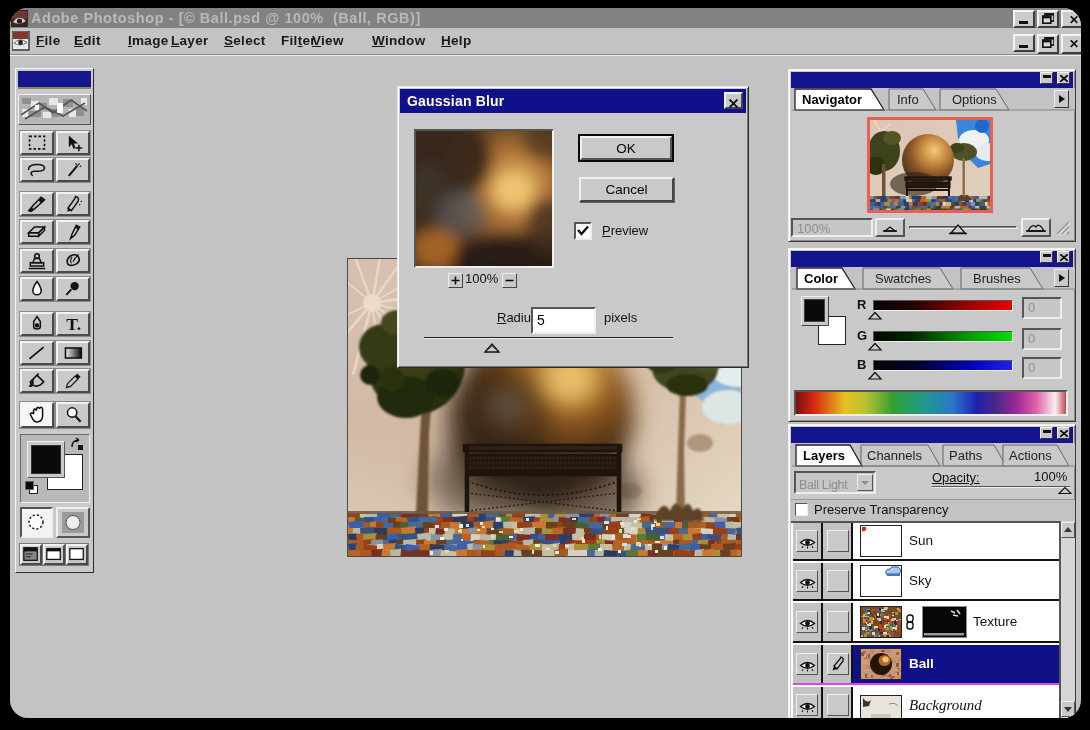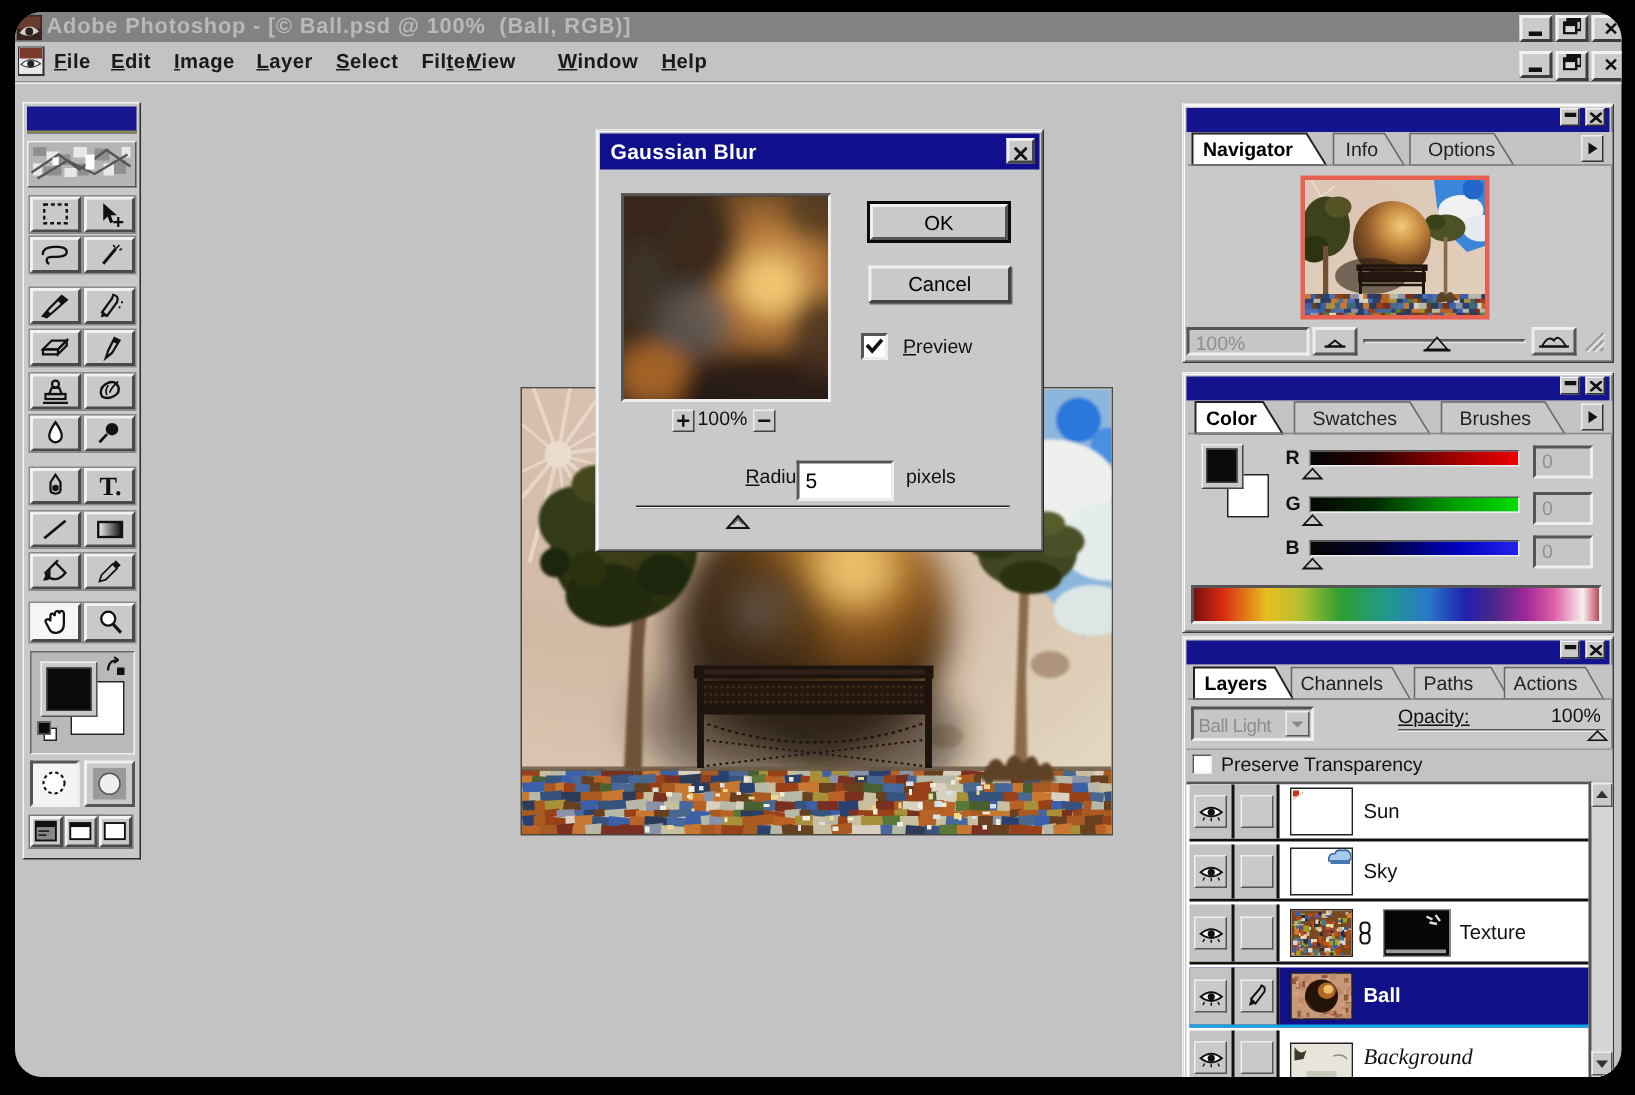--- a/index.html
+++ b/index.html
@@ -57,21 +57,21 @@
 
   <div class="abs" id="menubar" style="left:0;top:20px;width:1071px;height:28px;background:#c3c3c3;">
     <svg class="abs" style="left:2px;top:3px" width="19" height="20" viewBox="0 0 19 20">
       <rect x="0" y="0" width="17" height="19" fill="#e8e8e8" stroke="#333" stroke-width="1.4"></rect>
       <rect x="1" y="1" width="15" height="7" fill="#7c3a2c"></rect>
       <path d="M2 12 Q8 6 15 11.5 Q8 16 2 12Z" fill="#fff" stroke="#444" stroke-width="0.8"></path>
       <circle cx="8.5" cy="11.5" r="2.4" fill="#222"></circle>
     </svg>
     <div class="abs menu-it" style="left:26px;"><u>F</u>ile</div>
     <div class="abs menu-it" style="left:64px;"><u>E</u>dit</div>
-    <div class="abs menu-it" style="left:106px;"><u>I</u>mage</div>
+    <div class="abs menu-it" style="left:118px;"><u>I</u>mage</div>
     <div class="abs menu-it" style="left:161px;"><u>L</u>ayer</div>
     <div class="abs menu-it" style="left:214px;"><u>S</u>elect</div>
     <div class="abs menu-it" style="left:271px;">Fil<u>t</u>er</div>
     <div class="abs menu-it" style="left:302px;"><u>V</u>iew</div>
     <div class="abs menu-it" style="left:362px;"><u>W</u>indow</div>
     <div class="abs menu-it" style="left:431px;"><u>H</u>elp</div>
     <div class="abs wbtn" style="left:1003px;top:6px;"><svg width="10" height="12" viewBox="0 0 10 12" style="margin-top:1px">
           <rect x="0" y="8" width="9" height="3" fill="#111"></rect>
         </svg></div>
     <div class="abs wbtn" style="left:1027px;top:6px;height:20px;"><svg width="12" height="11" viewBox="0 0 12 11">
@@ -1313,21 +1313,21 @@
             <svg width="40" height="30" viewBox="0 0 40 30">
               <rect width="40" height="30" fill="#fff"></rect>
               <g transform="translate(24,0)">
                 <path d="M1 8 Q0 3 5 3 Q6 0 10 1 Q14 0 15 3 Q17 6 14 8Z" fill="#a8c8e8" stroke="#3060a0" stroke-width="1"></path>
                 <path d="M2 8 h13 v2 h-13Z" fill="#4878b0"></path>
               </g>
             </svg>
           </div>
           <div class="lname">Sky</div>
         </div>
-        <div class="abs" style="left:2px;top:122px;width:268px;height:40px;background:#101088;border-bottom:2px solid #0ea5e9;text-decoration:underline;">
+        <div class="abs" style="left:2px;top:122px;width:268px;height:40px;background:#101088;border-bottom:2px solid #d946ef;text-decoration:underline;">
           <div class="abs lcell" style="left:0;width:28px;height:100%;">
             <div class="abs" style="left:3px;top:50%;margin-top:-11px;width:22px;height:22px;background:#c9c9c9;border:1px solid;border-color:#eee #555 #555 #eee;text-align:center;padding-top:4px;"><svg width="17" height="12" viewBox="0 0 17 12">
                 <path d="M1.5 5.5 Q8.5 -0.5 15.5 5.5 Q8.5 11 1.5 5.5Z" fill="#fff" stroke="#111" stroke-width="1.4"></path>
                 <circle cx="8.5" cy="5.5" r="2.4" fill="#111"></circle>
                 <path d="M4 9 L3 11 M8.5 9.5 L8.5 11.5 M13 9 L14 11" stroke="#111" stroke-width="1"></path>
               </svg></div>
           </div>
           <div class="abs lcell" style="left:28px;width:32px;height:100%;border-left:2px solid #111;border-right:2px solid #111;">
             <div class="abs" style="left:4px;top:50%;margin-top:-11px;width:22px;height:22px;background:#c9c9c9;border:1px solid;border-color:#eee #555 #555 #eee;"><svg width="20" height="20" viewBox="0 0 20 20">
                 <path d="M13 3 Q16 4 15 7 L9 15 L6 12 L12 5Z" fill="none" stroke="#111" stroke-width="1.3"></path>
@@ -1439,21 +1439,21 @@
     <div class="abs" style="left:270px;top:96px;width:16px;height:216px;background:#d6d6d6;border-left:2px solid #555;">
       <div class="abs" style="left:0px;top:1px;width:14px;height:16px;background:#c9c9c9;border:1px solid;border-color:#eee #555 #555 #eee;"><svg width="12" height="14" viewBox="0 0 12 14">
             <path d="M2 9 L6 4 L10 9Z" fill="#333"></path>
           </svg></div>
       <div class="abs" style="left:0px;top:180px;width:14px;height:16px;background:#c9c9c9;border:1px solid;border-color:#eee #555 #555 #eee;"><svg width="12" height="14" viewBox="0 0 12 14">
             <path d="M2 5 L6 10 L10 5Z" fill="#333"></path>
           </svg></div>
     </div>
   </div>
 
-  <div class="abs" id="dialog" style="left:387px;top:78px;width:299px;height:282px;background:#c9c9c9;border:1px solid;border-color:#e8e8e8 #2a2a2a #2a2a2a #e8e8e8;box-shadow:inset 1px 1px 0 #fff, inset -1px -1px 0 #777;">
+  <div class="abs" id="dialog" style="left:387px;top:78px;width:352px;height:282px;background:#c9c9c9;border:1px solid;border-color:#e8e8e8 #2a2a2a #2a2a2a #e8e8e8;box-shadow:inset 1px 1px 0 #fff, inset -1px -1px 0 #777;">
     <div class="abs" style="left:2px;top:2px;right:2px;height:24px;background:#10108c;">
       <div class="abs" style="left:7px;top:4px;font-size:14px;font-weight:bold;color:#fff;letter-spacing:0.2px;">Gaussian Blur</div>
       <div class="abs" style="right:3px;top:3px;width:19px;height:17px;background:#c9c9c9;border:2px solid;border-color:#f0f0f0 #444 #444 #f0f0f0;text-align:center;"><svg width="9" height="9" viewBox="0 0 9 9" style="margin-top:2px;">
             <path d="M0.5 0.5 L8.5 8.5 M8.5 0.5 L0.5 8.5" stroke="#111" stroke-width="1.9"></path>
           </svg></div>
     </div>
     <div class="abs" style="left:16px;top:42px;width:140px;height:139px;background:#2e2118;border:2px solid;border-color:#555 #eee #eee #555;">
       <svg width="136" height="135" viewBox="0 0 136 135">
         <defs>
           <radialGradient id="pvg" cx="0.70" cy="0.42" r="0.60">

